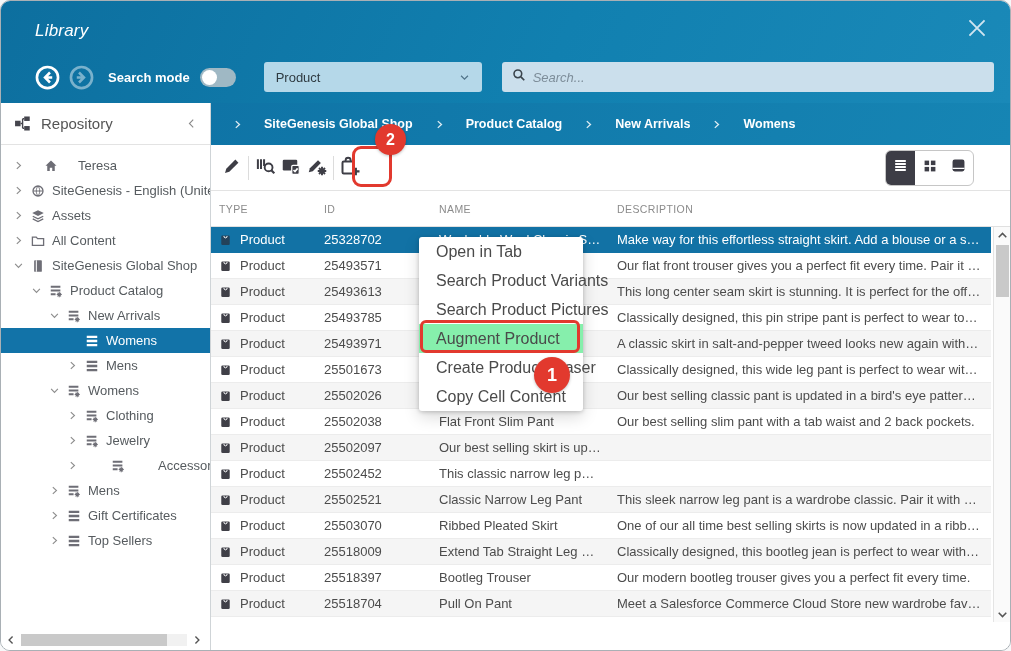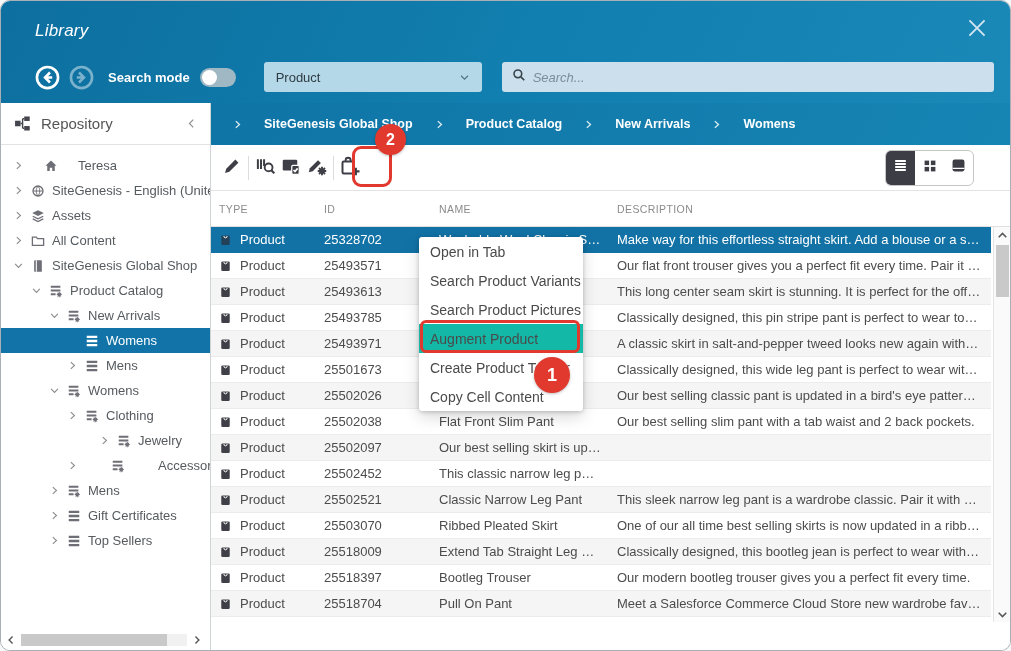--- a/index.html
+++ b/index.html
@@ -71,22 +71,22 @@
   .trow.selected .pic { color:#23425a; }
 
   .v-scroll { position:absolute; right:0; top:0; bottom:0; width:17px; background:#fafafa; border-left:1px solid #e4e4e4; display:flex; flex-direction:column; align-items:center; color:#555; }
   .vs-btn { height:16px; display:flex; align-items:center; justify-content:center; cursor:pointer; flex:none; }
   .v-scroll .track { flex:1; width:13px; position:relative; }
   .v-scroll .thumb { position:absolute; top:2px; left:0; width:13px; height:52px; background:#c9c9c9; cursor:grab; }
 
   
   .menu { position:absolute; left:418px; top:236px; width:164px; background:#fff; border-radius:3px; z-index:20;
           box-shadow:0 1px 4px rgba(0,0,0,.2), 0 6px 16px rgba(0,0,0,.15); padding:0; }
-  .menu-item { height:29px; display:flex; align-items:center; padding:0 11px; font-size:14px; color:#4a4a4a; cursor:pointer; white-space:nowrap; }
-  .menu-item.highlight { background:#14b8a6; }
+  .menu-item { height:29px; display:flex; align-items:center; padding:0 17px; font-size:16px; color:#4a4a4a; cursor:pointer; white-space:nowrap; }
+  .menu-item.highlight { background:#86efac; }
 
   
   .anno-rect { position:absolute; border:3px solid #e2392e; z-index:30; pointer-events:none; }
   .rect-tool { left:351px; top:145px; width:40px; height:41px; border-radius:9px; }
   .rect-menu { left:419px; top:319px; width:160px; height:33px; border-radius:6px; }
   .badge { position:absolute; background:#e2392e; color:#fff; border-radius:50%; display:flex; align-items:center; justify-content:center; font-weight:bold; z-index:31; box-shadow:0 1px 3px rgba(0,0,0,.25); }
   .badge-2 { left:374px; top:123px; width:31px; height:31px; font-size:16px; }
   .badge-1 { left:533px; top:356px; width:36px; height:36px; font-size:18px; }
 </style>
 </head>
@@ -294,21 +294,21 @@
               </svg>
             </span>
             <span class="ic">
               <svg width="14" height="14" viewBox="0 0 16 16">
                 <path d="M2 3.2 H13 M2 7.4 H13 M2 11.6 H7.5" stroke="currentColor" stroke-width="2.3"></path>
                 <path d="M11.7 9.2 V15 M8.8 12.1 H14.6 M9.7 10.1 L13.7 14.1 M13.7 10.1 L9.7 14.1" stroke="currentColor" stroke-width="1.2"></path>
               </svg>
             </span>
             <span>Clothing</span>
           </div>
-          <div class="node" style="padding-left: 67px; margin-left: 32px;">
+          <div class="node" style="padding-left: 67px;">
             <span class="tg">
               <svg width="9" height="9" viewBox="0 0 16 16">
                 <path d="M5 2 L11.5 8 L5 14" stroke="currentColor" stroke-width="2" fill="none"></path>
               </svg>
             </span>
             <span class="ic">
               <svg width="14" height="14" viewBox="0 0 16 16">
                 <path d="M2 3.2 H13 M2 7.4 H13 M2 11.6 H7.5" stroke="currentColor" stroke-width="2.3"></path>
                 <path d="M11.7 9.2 V15 M8.8 12.1 H14.6 M9.7 10.1 L13.7 14.1 M13.7 10.1 L9.7 14.1" stroke="currentColor" stroke-width="1.2"></path>
               </svg>

